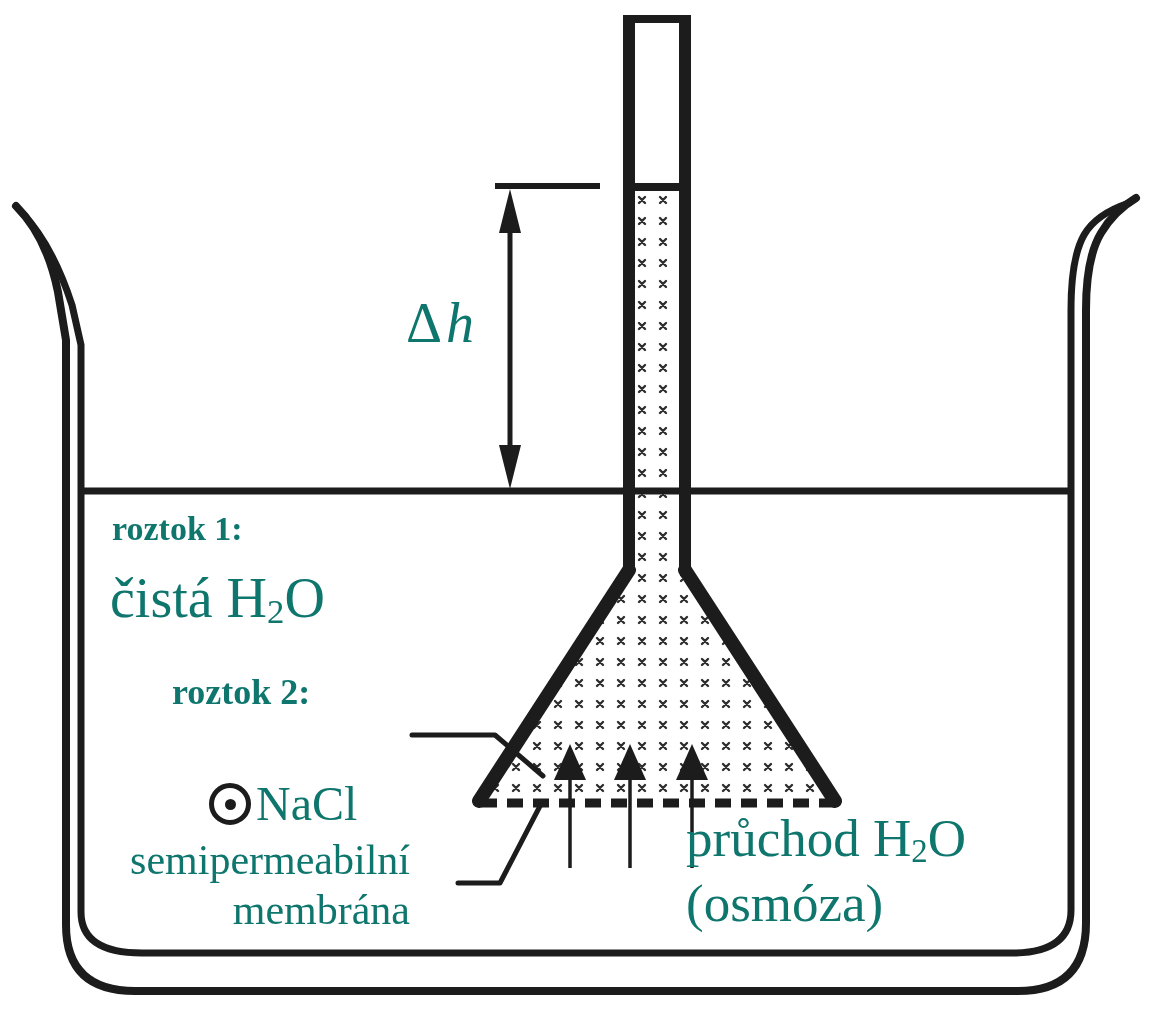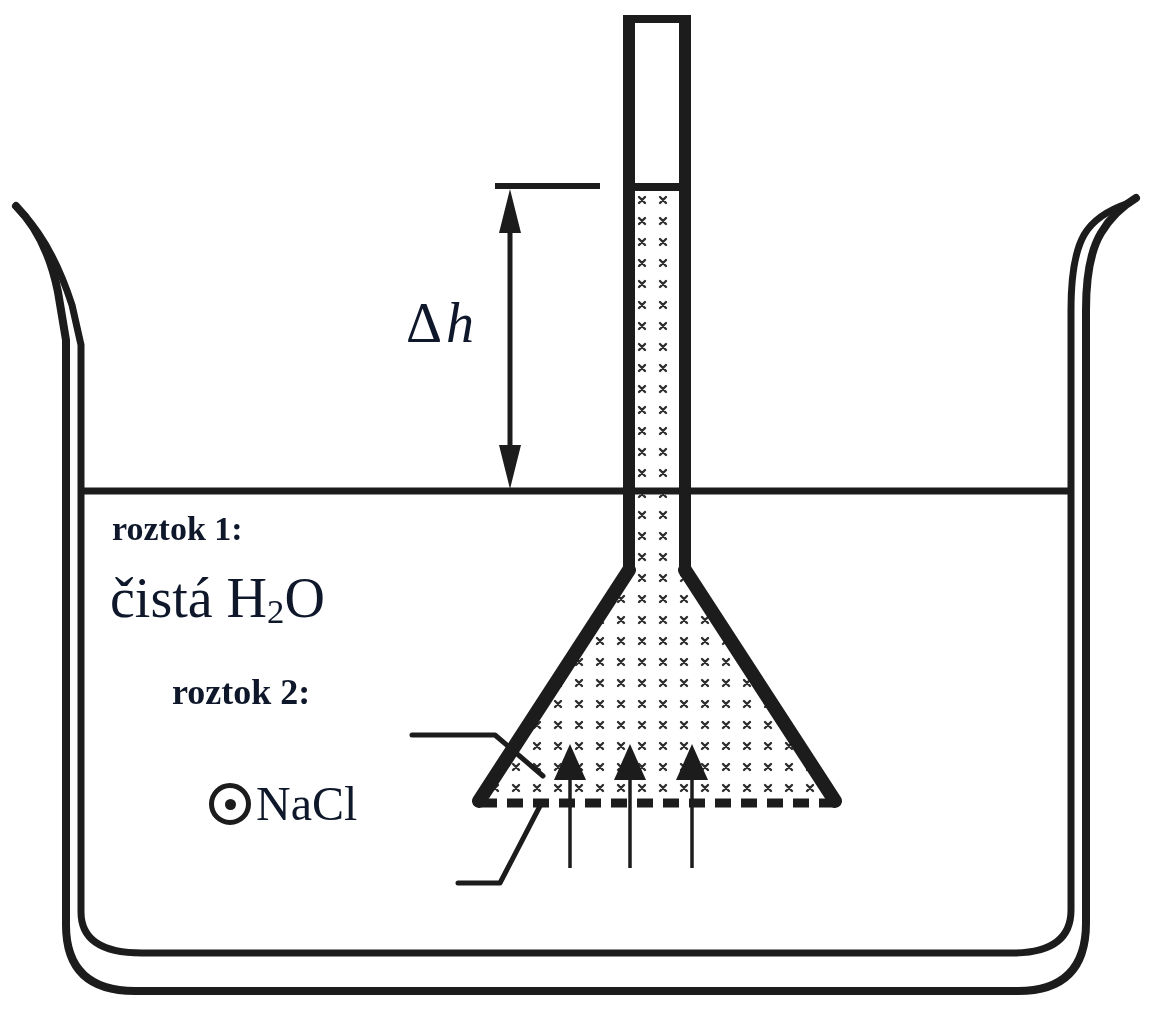--- a/index.html
+++ b/index.html
@@ -18,21 +18,21 @@
   }
   .stage svg.canvas {
     position: absolute;
     left: 0;
     top: 0;
     width: 1150px;
     height: 1012px;
   }
   .lbl {
     position: absolute;
-    color: #0f172a;
+    color: #0f766e;
     white-space: nowrap;
     line-height: 1.05;
   }
   .lbl .sub {
     font-size: 0.62em;
     vertical-align: -0.18em;
   }
   .delta-h-label {
     left: 406px;
     top: 294px;
@@ -168,15 +168,25 @@
   <div class="lbl sol1-line2">
     <span>čistá H</span><span class="sub">2</span><span>O</span>
   </div>
 
   <div class="lbl sol2-title">roztok 2:</div>
   <div class="lbl sol2-line2">
     <span class="circled-dot"></span>
     <span>NaCl</span>
   </div>
 
+  <div class="lbl membrane-label">
+    <span>semipermeabilní</span><br>
+    <span>membrána</span>
+  </div>
 
+  <div class="lbl osmosis-label">
+    <span>
+      <span>průchod H</span><span class="sub">2</span><span>O</span>
+    </span><br>
+    <span>(osmóza)</span>
+  </div>
 
 </div>
 
 </body></html>

